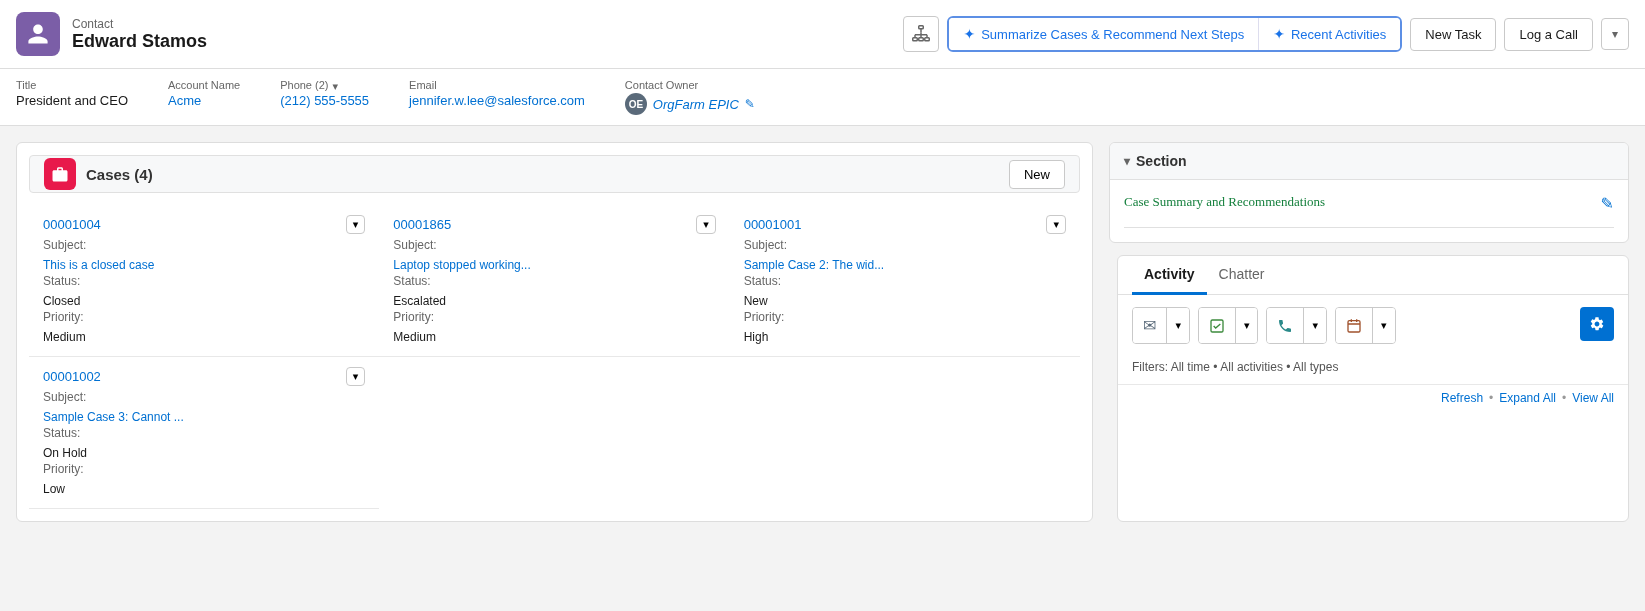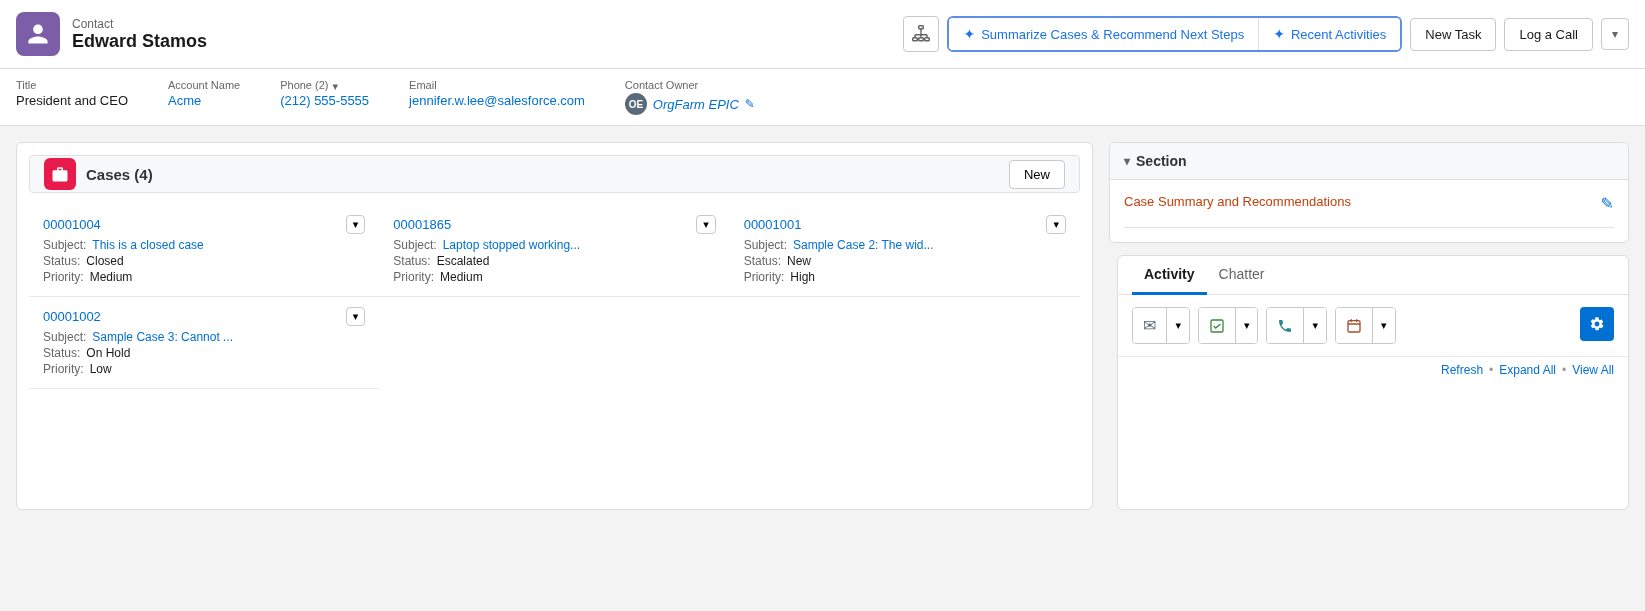--- a/index.html
+++ b/index.html
@@ -171,21 +171,21 @@
     .case-header { display: flex; align-items: center; justify-content: space-between; margin-bottom: 4px; }
     .case-number { color: #0070d2; cursor: pointer; font-size: 13px; }
     .case-dropdown {
       border: 1px solid #c9c9c9;
       border-radius: 4px;
       background: #fff;
       padding: 2px 6px;
       cursor: pointer;
       font-size: 11px;
     }
-    .case-field { display: flex; gap: 6px; margin-bottom: 2px; font-size: 12px; }
+    .case-field { display: flex; gap: 6px; margin-bottom: 2px; font-size: 12px; flex-direction: column; }
     .case-field-label { color: #666; }
     .case-field-value { color: #1a1a1a; }
     .case-field-value.link { color: #0070d2; cursor: pointer; }
 
     
     .right-panel {
       width: 520px;
       display: flex;
       flex-direction: column;
       gap: 12px;
@@ -199,21 +199,21 @@
       overflow: hidden;
     }
     .section-header {
       background: #f7f8f9;
       border-bottom: 1px solid #e0e0e0;
       padding: 10px 14px;
       display: flex; align-items: center; gap: 6px;
       font-size: 14px; font-weight: 700;
     }
     .section-body { padding: 14px; }
-    .section-summary-label { font-size: 13px; color: #c2410c; }
+    .section-summary-label { font-size: 13px; color: #15803d; font-family: Liberation Serif, serif; }
     .section-edit-icon {
       margin-left: auto;
       color: #0070d2; cursor: pointer; font-size: 16px;
     }
 
     
     .activity-card {
       background: #fff;
       border: 1px solid #ddd;
       border-radius: 6px;
@@ -520,20 +520,23 @@
             </svg>
           </button>
           <button class="activity-action-btn arrow">▾</button>
         </div>
         <button class="gear-btn">
           <svg width="16" height="16" viewBox="0 0 24 24" fill="white">
             <path d="M19.14 12.94c.04-.3.06-.61.06-.94 0-.32-.02-.64-.07-.94l2.03-1.58a.49.49 0 0 0 .12-.61l-1.92-3.32a.49.49 0 0 0-.59-.22l-2.39.96a7 7 0 0 0-1.62-.94l-.36-2.54A.484.484 0 0 0 14 2h-4a.484.484 0 0 0-.48.41l-.36 2.54a7.36 7.36 0 0 0-1.62.94l-2.39-.96a.48.48 0 0 0-.59.22L2.74 8.47a.47.47 0 0 0 .12.61l2.03 1.58c-.05.3-.09.63-.09.94s.02.64.07.94l-2.03 1.58a.49.49 0 0 0-.12.61l1.92 3.32c.12.22.37.29.59.22l2.39-.96c.5.36 1.04.67 1.62.94l.36 2.54c.05.24.27.41.48.41h4c.24 0 .44-.17.47-.41l.36-2.54a7.36 7.36 0 0 0 1.62-.94l2.39.96c.22.08.47 0 .59-.22l1.92-3.32a.47.47 0 0 0-.12-.61l-2.01-1.58zM12 15.6c-1.98 0-3.6-1.62-3.6-3.6s1.62-3.6 3.6-3.6 3.6 1.62 3.6 3.6-1.62 3.6-3.6 3.6z"></path>
           </svg>
         </button>
       </div>
+      <div class="filters-row">
+        <span>Filters: All time • All activities • All types</span>
+      </div>
       <div class="bottom-links">
         <span class="bottom-link">Refresh</span>
         <span class="dot">•</span>
         <span class="bottom-link">Expand All</span>
         <span class="dot">•</span>
         <span class="bottom-link">View All</span>
       </div>
     </div>
   </div>
 </div>

